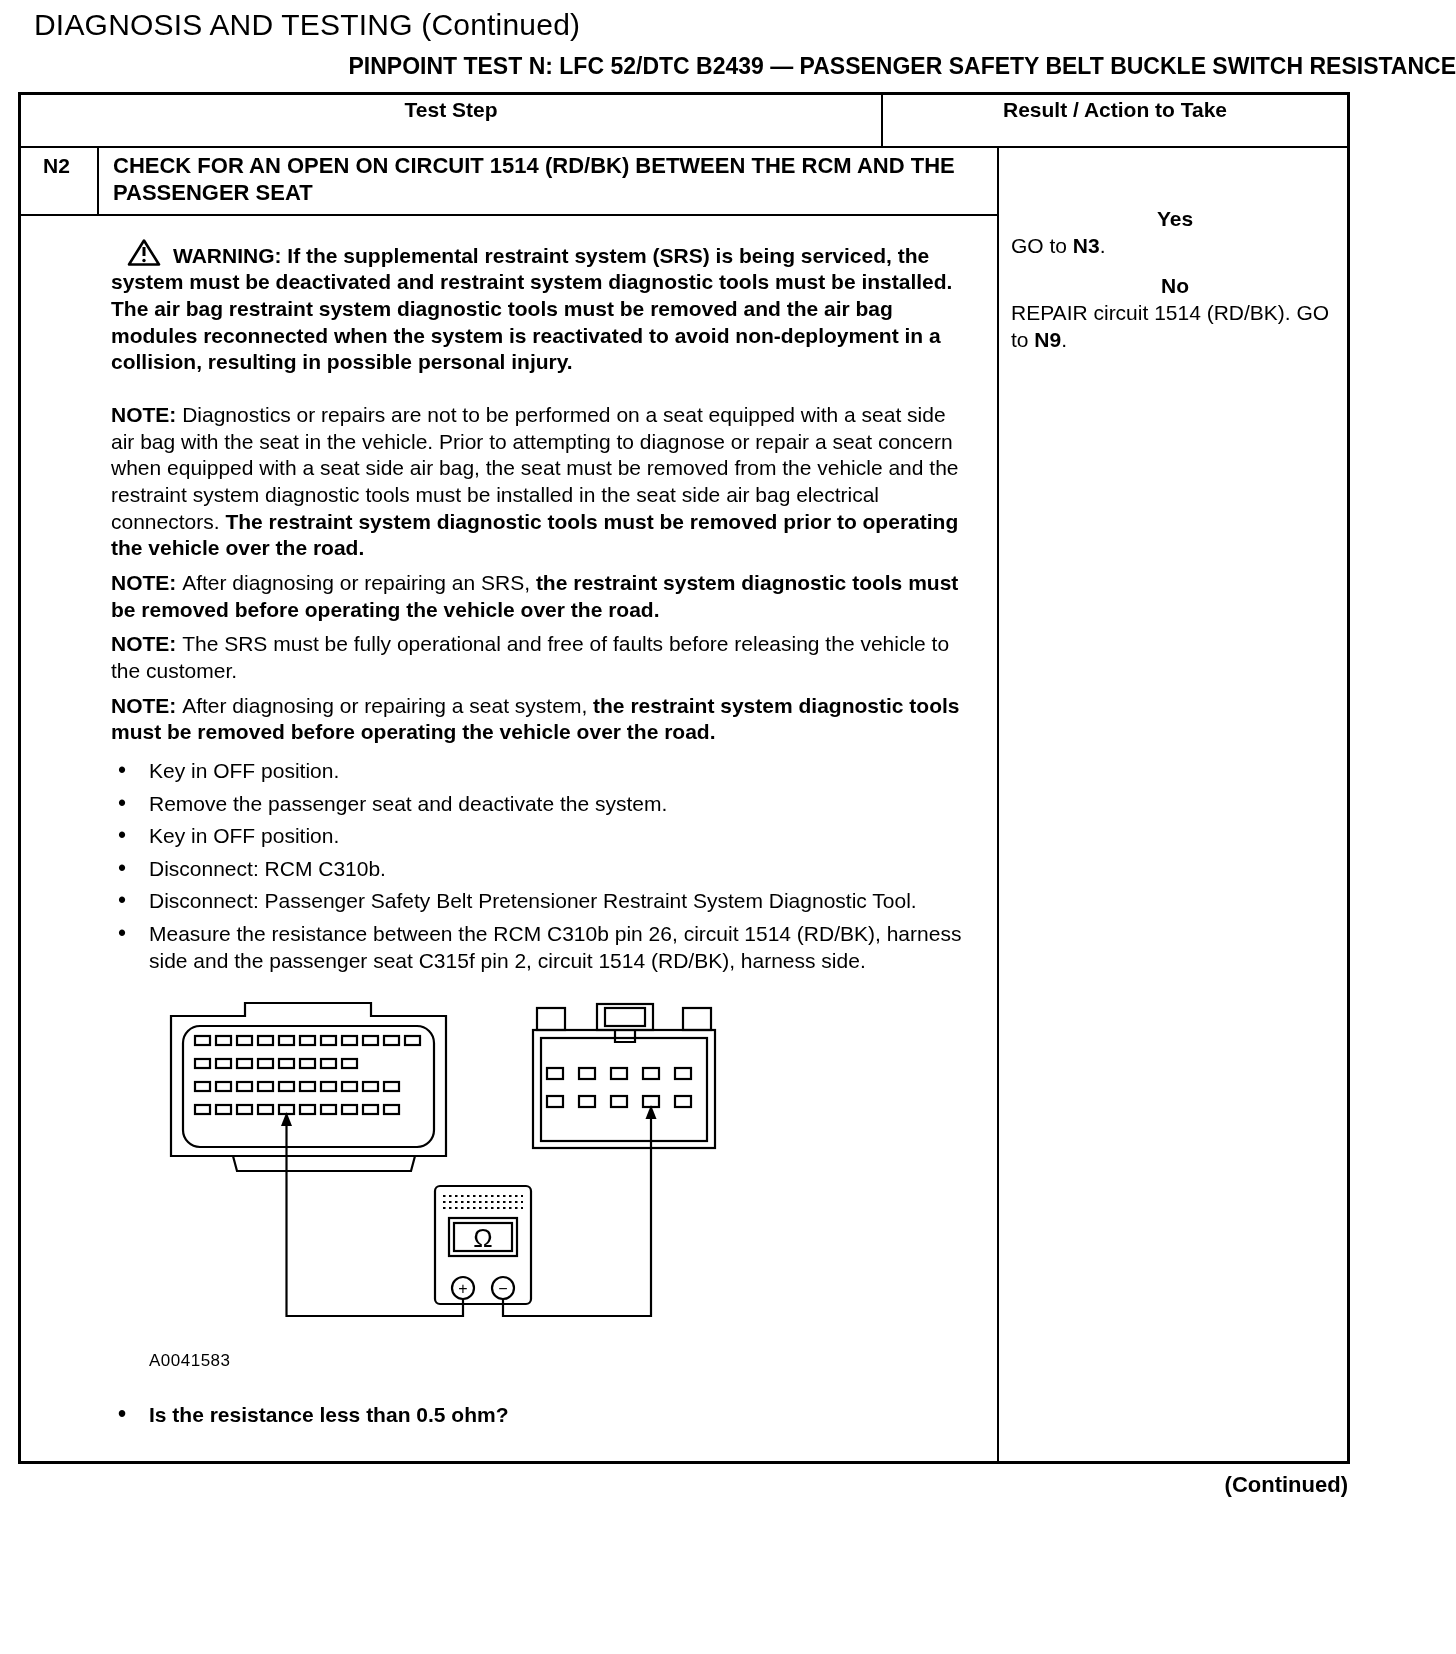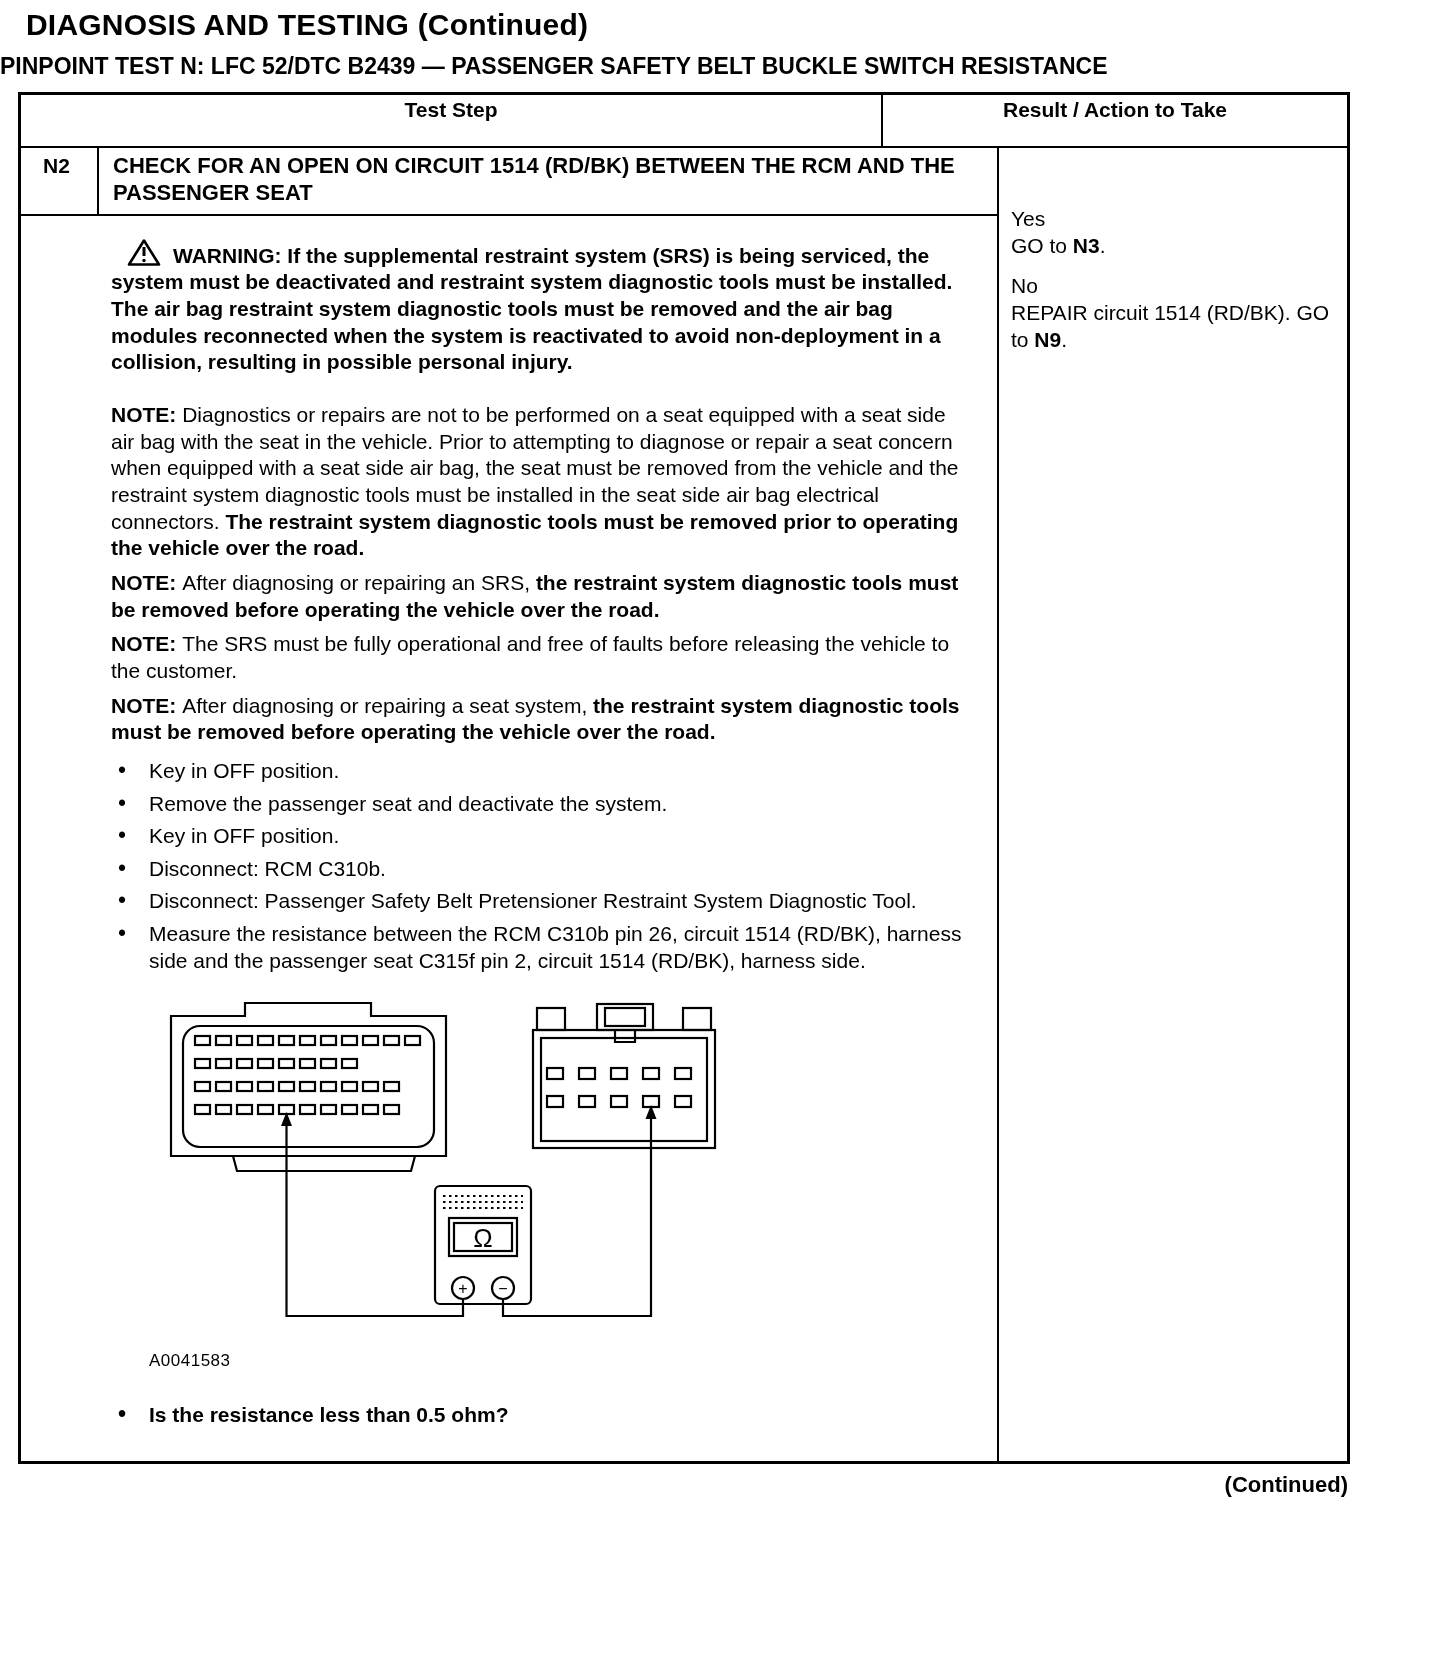--- a/index.html
+++ b/index.html
@@ -6,26 +6,27 @@
   html, body { background: #ffffff; }
   body {
     width: 1456px;
     color: #000;
     font-family: "Liberation Sans", sans-serif;
   }
   .doc { position: relative; width: 1456px; min-height: 1654px; padding-top: 8px; }
 
   .page-title {
     font-size: 30px;
-    font-weight: bold;
+    font-weight: normal;
     padding-left: 26px;
     letter-spacing: 0.2px;
+    margin-left: 8px;
   }
   .subtitle {
-    text-align: left;
+    text-align: right;
     font-weight: bold;
     font-size: 23px;
     line-height: 1.22;
     margin-top: 10px;
   }
 
   .pinpoint-table {
     margin: 12px 106px 0 18px;
     border: 3px solid #000;
   }
@@ -81,21 +82,21 @@
   }
 
   .figure { margin-top: 24px; }
   .fig-svg { display: block; margin-left: 52px; }
   .fig-code { font-size: 17px; letter-spacing: 0.5px; margin: 22px 0 0 38px; }
 
   .question { margin-top: 30px; }
   .question li { font-weight: bold; }
 
   .result + .result { margin-top: 13px; }
-  .answer { font-weight: normal; }
+  .answer { font-weight: bold; text-align: center; }
 
   .continued {
     text-align: right;
     font-weight: bold;
     font-size: 22px;
     margin: 8px 108px 0 0;
     padding-left: 36px;
   }
 </style>
 </head>

